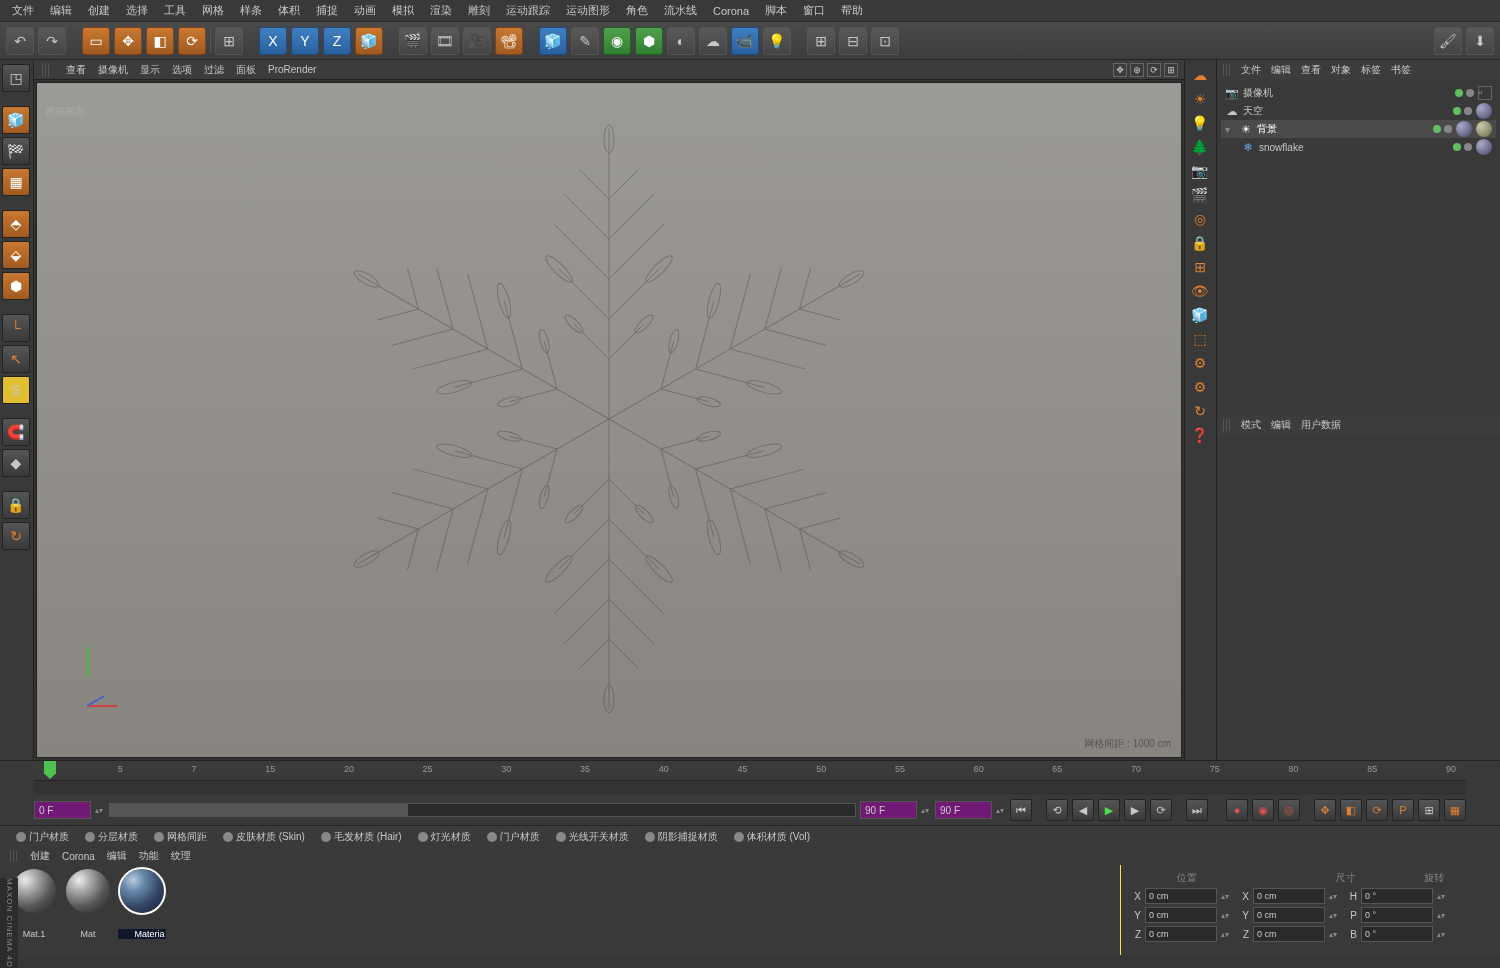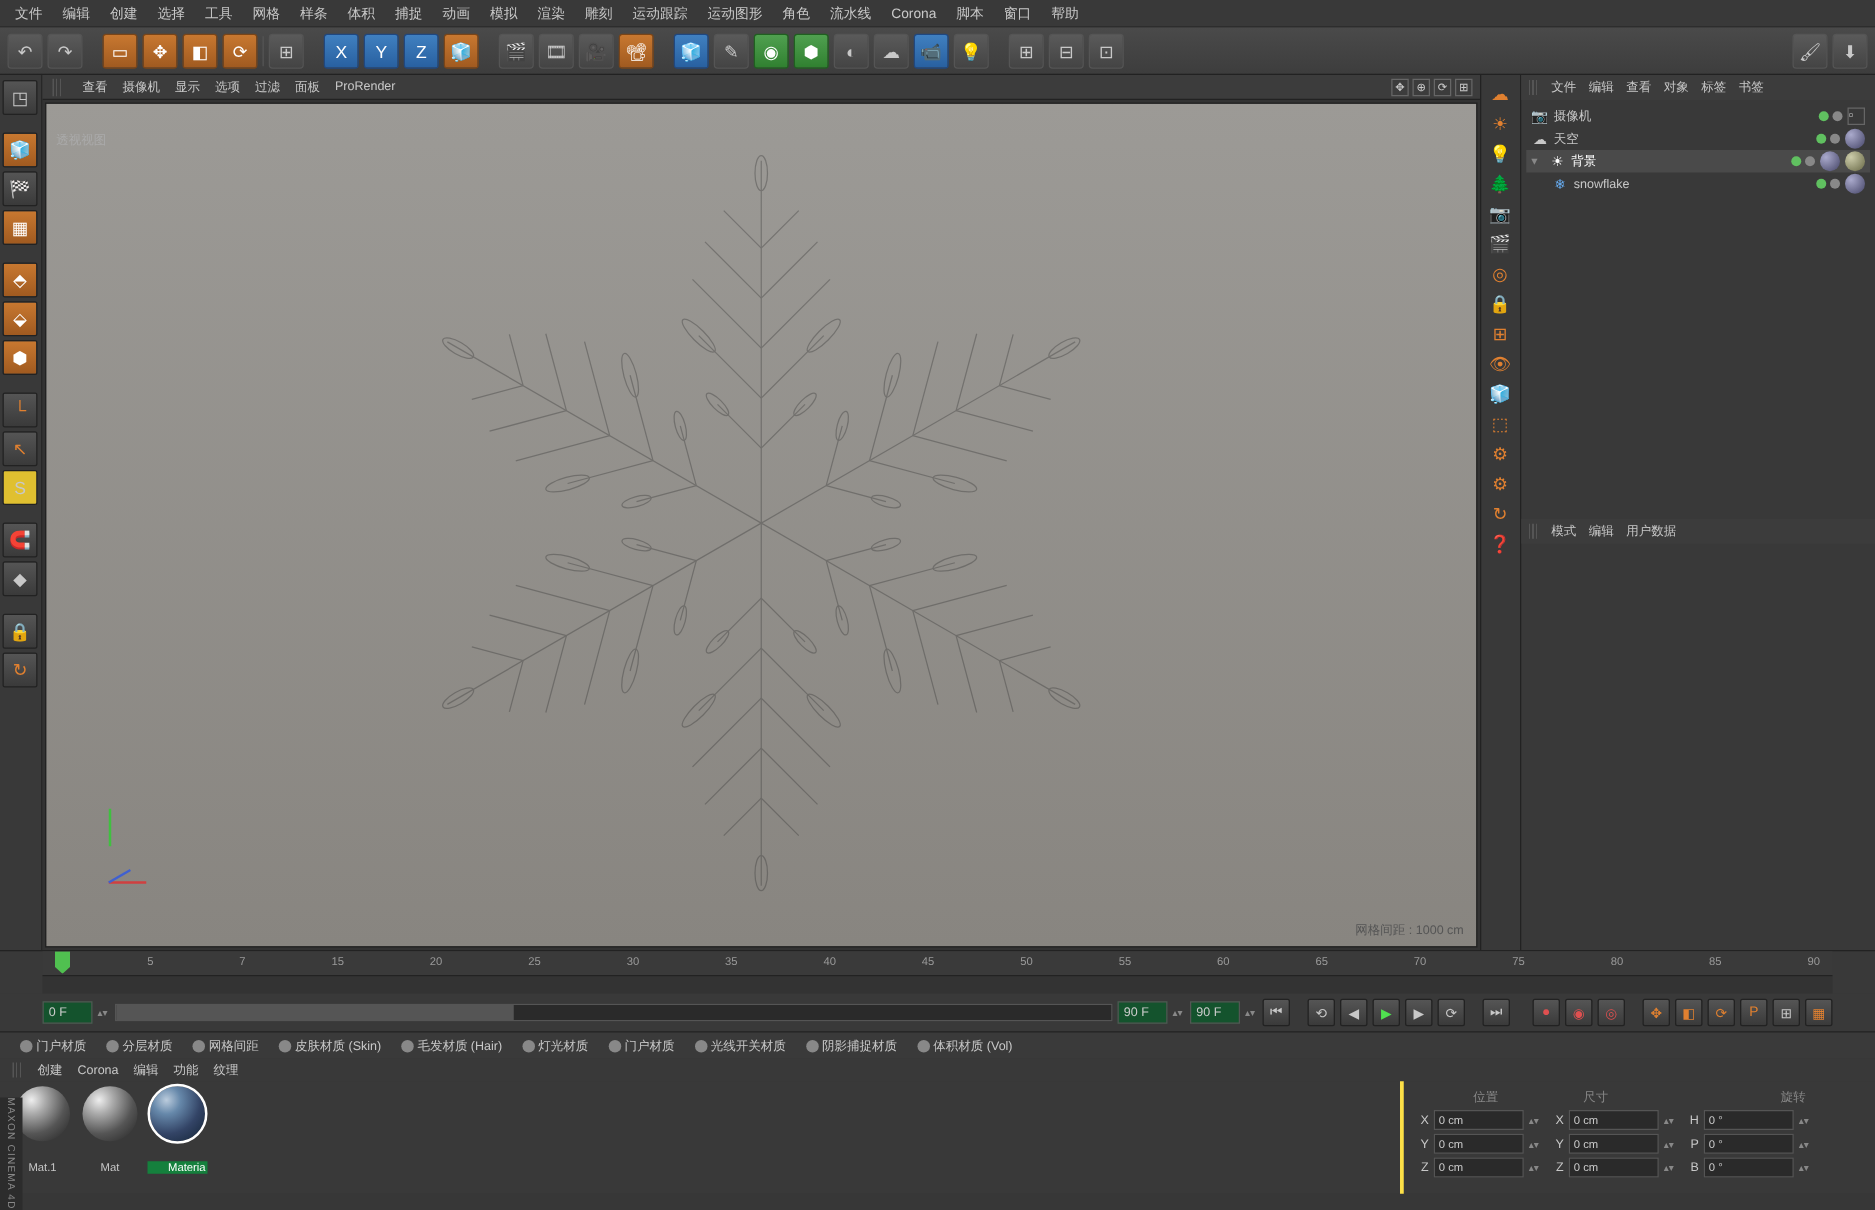--- a/index.html
+++ b/index.html
@@ -44,40 +44,40 @@
 .dot.g { background: #60c060; } .dot.gray { background: #888; }
 .obj-tag { width: 16px; height: 16px; border-radius: 50%; background: radial-gradient(circle at 30% 30%, #aac, #446); }
 .attr-header { height: 20px; background: #3c3c3c; display: flex; align-items: center; padding: 0 6px; gap: 10px; font-size: 10px; margin-top: 2px; }
 .attr-body { flex: 1; }
 .timeline-wrap { background: #393939; border-top: 1px solid #222; }
 .ruler { height: 20px; background: #3a3a3a; position: relative; border-bottom: 1px solid #222; margin: 0 34px; }
 .ruler-marks { display: flex; justify-content: space-between; padding: 3px 10px; font-size: 9px; color: #999; }
 .playhead { position: absolute; left: 10px; top: 0; width: 12px; height: 18px; background: #50c050; clip-path: polygon(0 0,100% 0,100% 70%,50% 100%,0 70%); }
 .timeline-track { height: 14px; background: #333; margin: 0 34px; }
 .transport { height: 30px; display: flex; align-items: center; padding: 0 34px; gap: 4px; background: #393939; }
-.tfield { width: 40px; height: 18px; background: #14532d; border: 1px solid #555; color: #ccc; font-size: 10px; padding: 0 4px; }
+.tfield { width: 57px; height: 18px; background: #701a75; border: 1px solid #555; color: #ccc; font-size: 10px; padding: 0 4px; }
 .tslider { flex: 1; height: 14px; background: #2a2a2a; border: 1px solid #555; position: relative; }
 .tslider-fill { position: absolute; left: 0; top: 0; bottom: 0; width: 40%; background: #555; }
 .pbtn { width: 22px; height: 22px; background: linear-gradient(#555,#3a3a3a); border: 1px solid #222; border-radius: 2px; display: flex; align-items: center; justify-content: center; cursor: pointer; font-size: 11px; }
 .pbtn.play { color: #50e050; }
 .pbtn.rec { color: #e05050; }
 .pbtn.orange { color: #e08030; }
 .mat-bar { height: 22px; background: #3a3a3a; display: flex; align-items: center; padding: 0 10px; gap: 4px; font-size: 10px; border-top: 1px solid #222; }
 .mat-item { display: flex; align-items: center; gap: 3px; padding: 0 6px; }
 .mat-dot { width: 10px; height: 10px; border-radius: 50%; background: #888; }
 .mat-menu { height: 18px; display: flex; align-items: center; padding: 0 10px; gap: 12px; font-size: 10px; background: #393939; }
 .bottom-row { display: flex; background: #393939; }
 .mat-panel { flex: 1; height: 72px; padding: 4px 10px; display: flex; gap: 6px; align-items: flex-start; }
 .mat-ball { width: 48px; text-align: center; }
 .mat-ball .ball { width: 44px; height: 44px; border-radius: 50%; background: radial-gradient(circle at 30% 25%, #eee 0%, #aaa 25%, #555 60%, #222 100%); margin: 0 auto; }
 .mat-ball.blue .ball { background: radial-gradient(circle at 30% 25%, #bcd 0%, #68a 25%, #346 60%, #123 100%); }
 .mat-ball.sel .ball { outline: 2px solid #fff; }
 .mat-ball .mlabel { font-size: 9px; margin-top: 16px; }
-.mat-ball.sel .mlabel { background: #15803d; color: #fff; padding-left: 15px; }
-.coord-panel { width: 380px; height: 90px; border-left: 3px solid #fde047; padding: 6px; font-size: 10px; }
+.mat-ball.sel .mlabel { background: #0f172a; color: #fff; padding-left: 15px; }
+.coord-panel { width: 380px; height: 90px; border-left: 1px solid #fde047; padding: 6px; font-size: 10px; }
 .coord-row { display: flex; align-items: center; gap: 4px; margin-bottom: 3px; }
 .coord-label { width: 14px; text-align: right; }
 .coord-input { width: 72px; height: 16px; background: #2a2a2a; border: 1px solid #555; color: #ccc; font-size: 9px; padding: 0 3px; }
 .coord-spin { width: 10px; font-size: 8px; color: #888; }
 .app-logo { position: absolute; left: 0; bottom: 0; width: 18px; height: 90px; background: #2c2c2c; writing-mode: vertical-rl; font-size: 8px; display: flex; align-items: center; justify-content: center; color: #888; letter-spacing: 1px; }
 .divider-v { width: 1px; background: #555; height: 24px; }
 </style>
 </head>
 <body>
 
@@ -424,21 +424,21 @@
           <div class="mlabel">Mat</div>
         </div>
       <div class="mat-ball blue sel">
           <div class="ball"></div>
           <div class="mlabel">Materia</div>
         </div>
     </div>
     <div class="coord-panel">
       <div class="coord-row" style="justify-content:space-around;color:#888">
         <span style="width:90px;text-align:center">位置</span>
-        <span style="width:90px;text-align:left">尺寸</span>
+        <span style="width:90px;text-align:right">尺寸</span>
         <span style="width:90px;text-align:center">旋转</span>
       </div>
       <div class="coord-row">
         <span class="coord-label">X</span>
           <input class="coord-input" value="0 cm" style="">
           <span class="coord-spin">▴▾</span>
         <span class="coord-label">X</span>
           <input class="coord-input" value="0 cm" style="">
           <span class="coord-spin">▴▾</span>
         <span class="coord-label">H</span>

